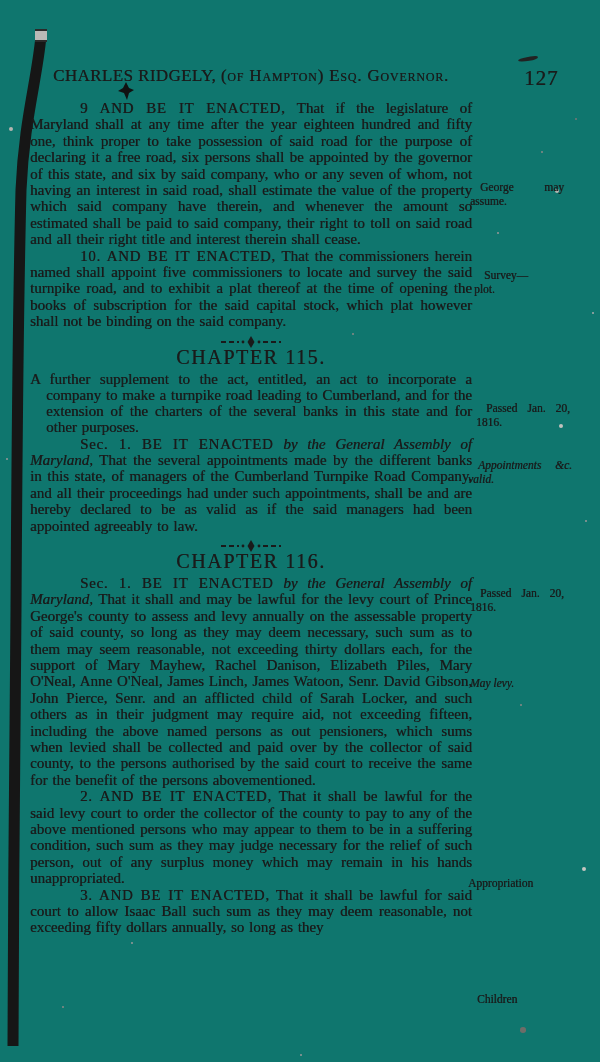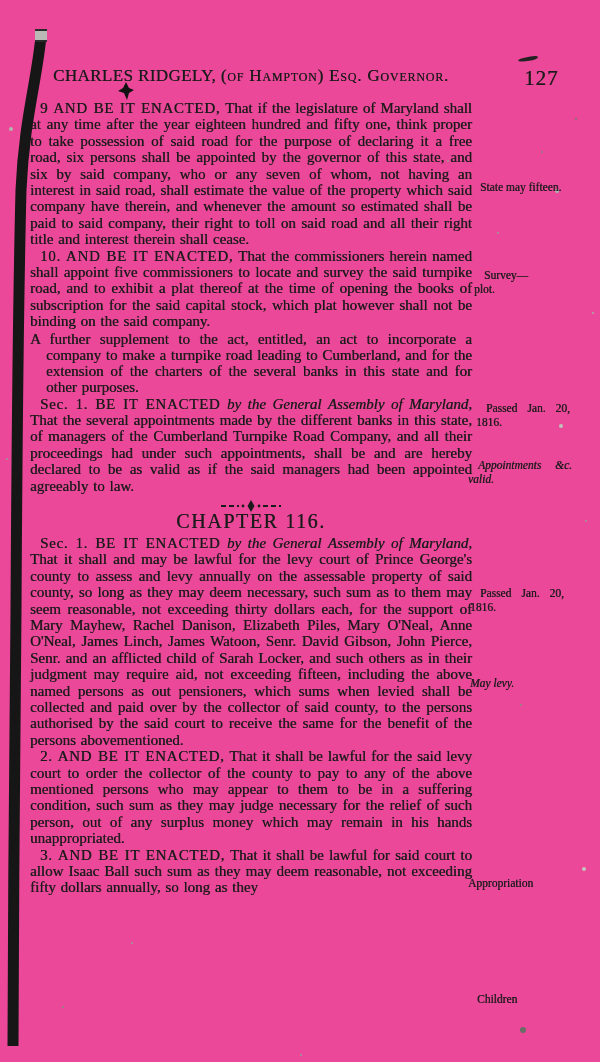--- a/index.html
+++ b/index.html
@@ -1,36 +1,36 @@
 <!DOCTYPE html>
 <html><head>
 <meta charset="utf-8">
 <style>
   html,body { margin:0; padding:0; }
   .page {
     position:relative; width:600px; height:1062px; overflow:hidden;
-    background:#ec4899; color:#1a1a1a;
+    background:#0f766e; color:#1a1a1a;
     font-family:"Liberation Serif","DejaVu Serif",serif;
     text-shadow:0.4px 0 0 rgba(25,25,25,0.75);
   }
   .content { position:absolute; left:30px; top:66px; width:442px; }
 
   
   .hdr { position:relative; height:26px; margin-bottom:8px; white-space:nowrap; }
   .hdr-title { text-align:center; font-size:17px; letter-spacing:0.4px; }
   .sc { font-variant:small-caps; letter-spacing:0.8px; }
   .pagenum { position:absolute; left:494px; top:0; font-size:21px; letter-spacing:1px; }
   .pagenum-smudge { position:absolute; left:488px; top:-10px; width:20px; height:4px;
     background:#222; border-radius:50% 40% 50% 60%; transform:rotate(-10deg); }
   .ink-blot { position:absolute; left:88px; top:16px; }
 
   
   .para { margin:0; font-size:15px; line-height:16.4px; text-align:justify;
     text-indent:10px; word-spacing:1px; }
-  .lead { letter-spacing:0.7px; }
+  .lead { letter-spacing:0.7px;margin-left:40px; }
   .it { font-style:italic;margin-top:48px; }
 
   .chapter { text-align:center; margin:5px 0 2px; }
   .chapter .orn { display:block; margin:0 auto -2px; }
   .chapter-title { display:block; font-size:20px; letter-spacing:1.6px; font-weight:normal; margin:0; }
 
   .preamble { margin:1px 0 0; font-size:15px; line-height:16.2px;
     text-align:justify; padding-left:16px; text-indent:-16px; word-spacing:1px; }
 
   
@@ -85,20 +85,30 @@
     <p class="para">
       <span class="lead">9 AND BE IT ENACTED,</span>
       <span>That if the legislature of Maryland shall at any time after the year eighteen hundred and fifty one, think proper to take possession of said road for the purpose of declaring it a free road, six persons shall be appointed by the governor of this state, and six by said company, who or any seven of whom, not having an interest in said road, shall estimate the value of the property which said company have therein, and whenever the amount so estimated shall be paid to said company, their right to toll on said road and all their right title and interest therein shall cease.</span>
     </p>
 
     <p class="para">
       <span class="lead">10. AND BE IT ENACTED,</span>
       <span>That the commissioners herein named shall appoint five commissioners to locate and survey the said turnpike road, and to exhibit a plat thereof at the time of opening the books of subscription for the said capital stock, which plat however shall not be binding on the said company.</span>
     </p>
 
+    <div class="chapter">
+      <svg class="orn" width="66" height="13" viewBox="0 0 66 13">
+        <path d="M3 7 H21" stroke="#1a1a1a" stroke-width="2" stroke-dasharray="5 3"></path>
+        <path d="M45 7 H63" stroke="#1a1a1a" stroke-width="2" stroke-dasharray="5 3"></path>
+        <path d="M33 1 L36.5 7 L33 13 L29.5 7 Z" fill="#1a1a1a"></path>
+        <circle cx="25" cy="7" r="1.4" fill="#1a1a1a"></circle>
+        <circle cx="41" cy="7" r="1.4" fill="#1a1a1a"></circle>
+      </svg>
+      <h2 class="chapter-title">CHAPTER 115.</h2>
+    </div>
 
     <p class="preamble">A further supplement to the act, entitled, an act to incorporate a company to make a turnpike road leading to Cumberland, and for the extension of the charters of the several banks in this state and for other purposes.</p>
 
     <p class="para">
       <span class="lead">Sec. 1. BE IT ENACTED</span>
       <span class="it">by the General Assembly of Maryland,</span>
       <span>That the several appointments made by the different banks in this state, of managers of the Cumberland Turnpike Road Company, and all their proceedings had under such appointments, shall be and are hereby declared to be as valid as if the said managers had been appointed agreeably to law.</span>
     </p>
 
     <div class="chapter">
@@ -125,21 +135,21 @@
     </p>
 
     <p class="para">
       <span class="lead">3. AND BE IT ENACTED,</span>
       <span>That it shall be lawful for said court to allow Isaac Ball such sum as they may deem reasonable, not exceeding fifty dollars annually, so long as they</span>
     </p>
 
   </div>
 
 
-  <div class="note" style="top:181px; left:470px; width:94px;">State may fifteen.</div>
+  <div class="note" style="top:181px; left:470px; width:94px;">George may assume.</div>
 
   <div class="note" style="top:269px; left:474px; width:70px;">Survey— plot.</div>
 
   <div class="note" style="top:402px; left:476px; width:94px;">Passed Jan. 20, 1816.</div>
 
   <div class="note" style="top:459px; left:468px; width:104px;font-style:italic;">Appointments &amp;c. valid.</div>
 
   <div class="note" style="top:587px; left:470px; width:94px;">Passed Jan. 20, 1816.</div>
 
   <div class="note it" style="top:629px; left:460px;">May levy.</div>

